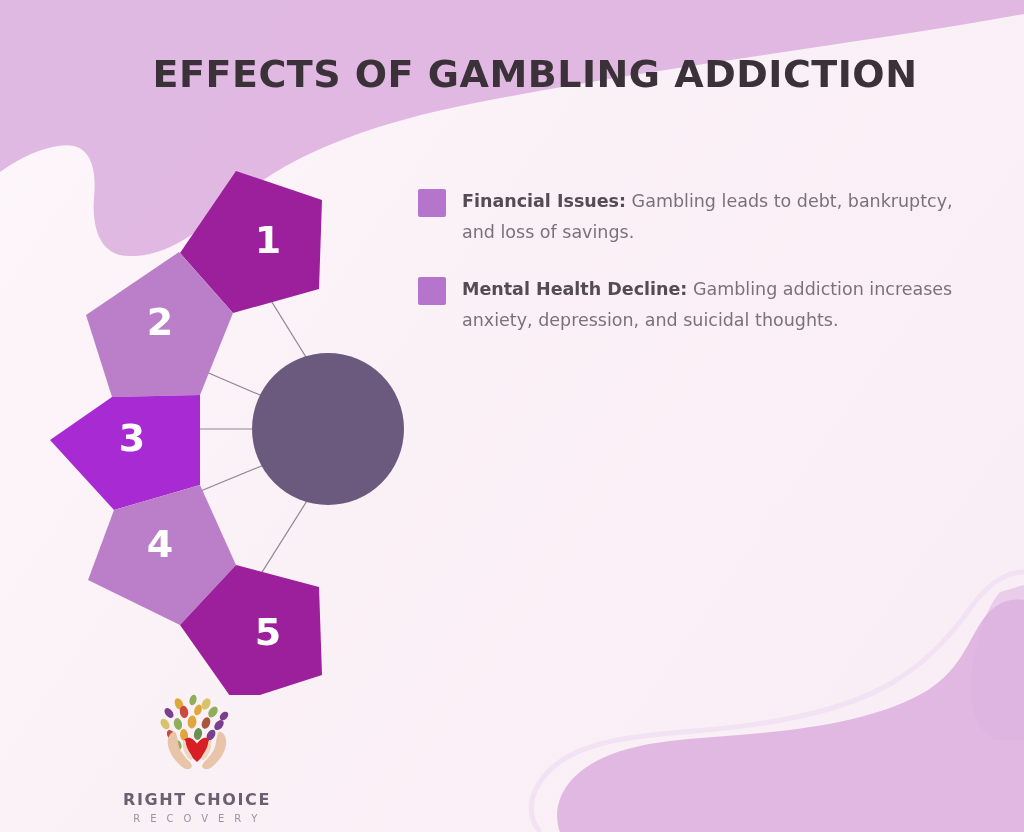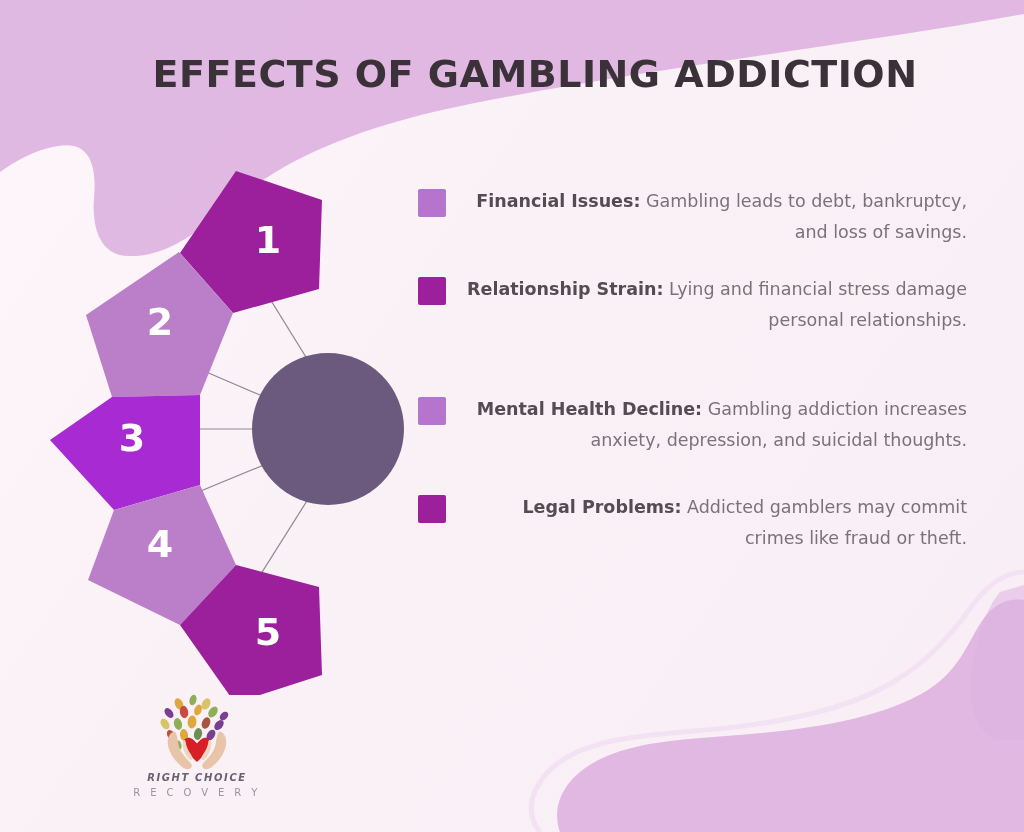--- a/index.html
+++ b/index.html
@@ -69,21 +69,20 @@
   .list {
     position: absolute;
     left: 418px;
     top: 186px;
     width: 560px;
   }
   .list-item {
     display: flex;
     align-items: flex-start;
     margin-bottom: 26px;
-    text-align: right;
   }
   .swatch {
     flex: 0 0 auto;
     width: 28px;
     height: 28px;
     margin-top: 3px;
     margin-right: 16px;
     border-radius: 2px;
   }
   .item-text {
@@ -105,26 +104,25 @@
     top: 694px;
     width: 150px;
     text-align: center;
   }
   .logo-mark {
     display: block;
     margin: 0 auto;
   }
   .logo-name {
     font-family: "DejaVu Sans", sans-serif;
-    font-size: 10px;
+    font-size: 16px;
     font-weight: bold;
     letter-spacing: 1.6px;
     color: #6b5f72;
-    margin-top: 2px;
-    font-style: italic;
+    margin-top: 20px;
   }
   .logo-sub {
     font-family: "DejaVu Sans", sans-serif;
     font-size: 10px;
     letter-spacing: 3.4px;
     color: #9a93a0;
     margin-top: 4px;
   }
 </style>
 </head>
@@ -203,40 +201,28 @@
 
     <div class="list">
 
       <div class="list-item">
         <span class="swatch" style="background:#b575cd"></span>
         <div class="item-text">
           <span class="item-term">Financial Issues:</span><span> Gambling leads to debt, bankruptcy, and loss of savings.</span>
         </div>
       </div>
 
-      <div class="list-item" style="margin-bottom:58px">
-        <span class="swatch" style="background:#9c1f9c"></span>
-        <div class="item-text">
-          <span class="item-term">Relationship Strain:</span><span> Lying and financial stress damage personal relationships.</span>
-        </div>
-      </div>
 
       <div class="list-item" style="margin-bottom:36px">
         <span class="swatch" style="background:#b575cd"></span>
         <div class="item-text">
           <span class="item-term">Mental Health Decline:</span><span> Gambling addiction increases anxiety, depression, and suicidal thoughts.</span>
         </div>
       </div>
 
-      <div class="list-item" style="margin-bottom:36px">
-        <span class="swatch" style="background:#9c1f9c"></span>
-        <div class="item-text">
-          <span class="item-term">Legal Problems:</span><span> Addicted gamblers may commit crimes like fraud or theft.</span>
-        </div>
-      </div>
 
 
     </div>
 
     <div class="logo">
       <svg class="logo-mark" width="96" height="76" viewBox="0 0 96 76">
 
         <g>
           <ellipse cx="30" cy="10" rx="4" ry="6" fill="#e0a83c" transform="rotate(-25 30 10)"></ellipse>
           <ellipse cx="44" cy="6" rx="3.4" ry="5.4" fill="#8fae5a" transform="rotate(15 44 6)"></ellipse>

